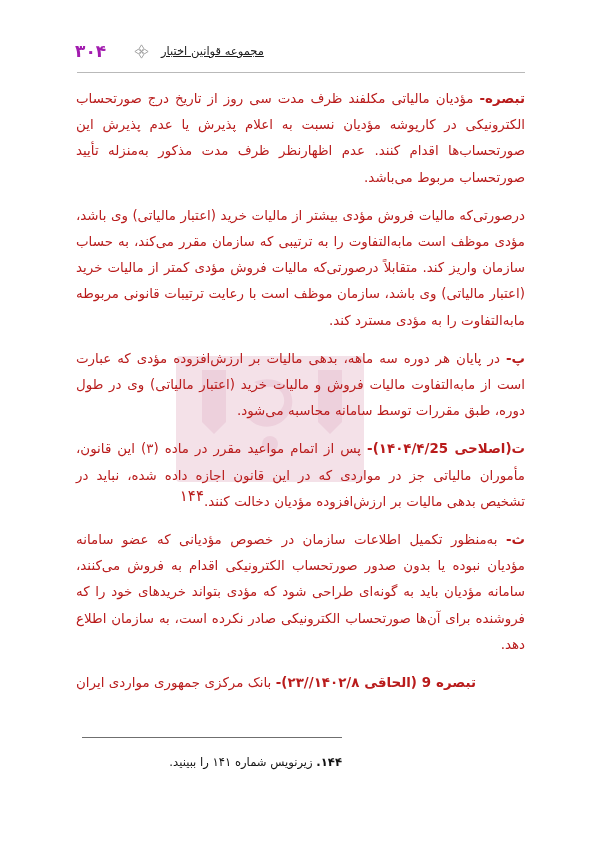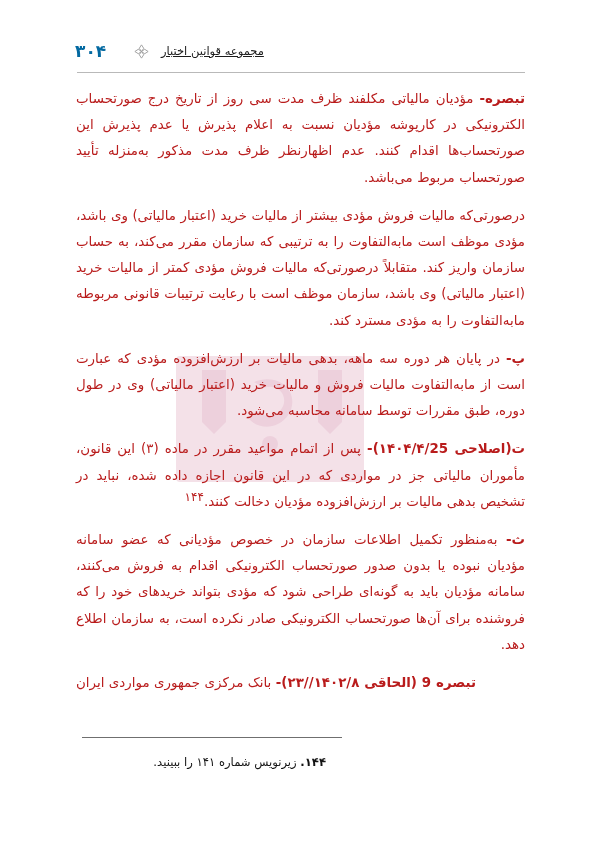--- a/index.html
+++ b/index.html
@@ -64,21 +64,21 @@
     width: 40px;
     display: flex;
     align-items: center;
     justify-content: center;
     color: #9a9a9a;
   }
   .header-ornament svg { display:block; }
   .page-number {
     font-size: 17px;
     font-weight: bold;
-    color: #0369a1;
+    color: #a21caf;
     letter-spacing: 0.5px;
     min-width: 46px;
     text-align: left;
     direction: rtl;
   }
   .header-rule {
     position: absolute;
     top: 72px;
     right: 75px;
     width: 448px;
@@ -103,40 +103,40 @@
     text-justify: inter-word;
     text-align-last: right;
     color: #b91c1c;
     word-spacing: 0.2px;
   }
   p.para.last-center {
     text-align-last: left;
   }
   p.para b { font-weight: bold; }
   sup.fn {
-    font-size: 12px;
+    font-size: 15px;
     vertical-align: super;
     line-height: 0;
     font-weight: normal;
   }
 
   
   .footnote-rule {
     position: absolute;
     top: 737px;
     right: 258px;
     width: 260px;
     height: 1px;
     background: #6f6f6f;
     z-index: 2;
   }
   .footnotes {
     position: absolute;
     top: 752px;
-    right: 274px;
+    right: 258px;
     width: 266px;
     z-index: 2;
   }
   .footnote {
     font-size: 11.6px;
     line-height: 20px;
     color: #141414;
     text-align: right;
     margin: 0;
   }

